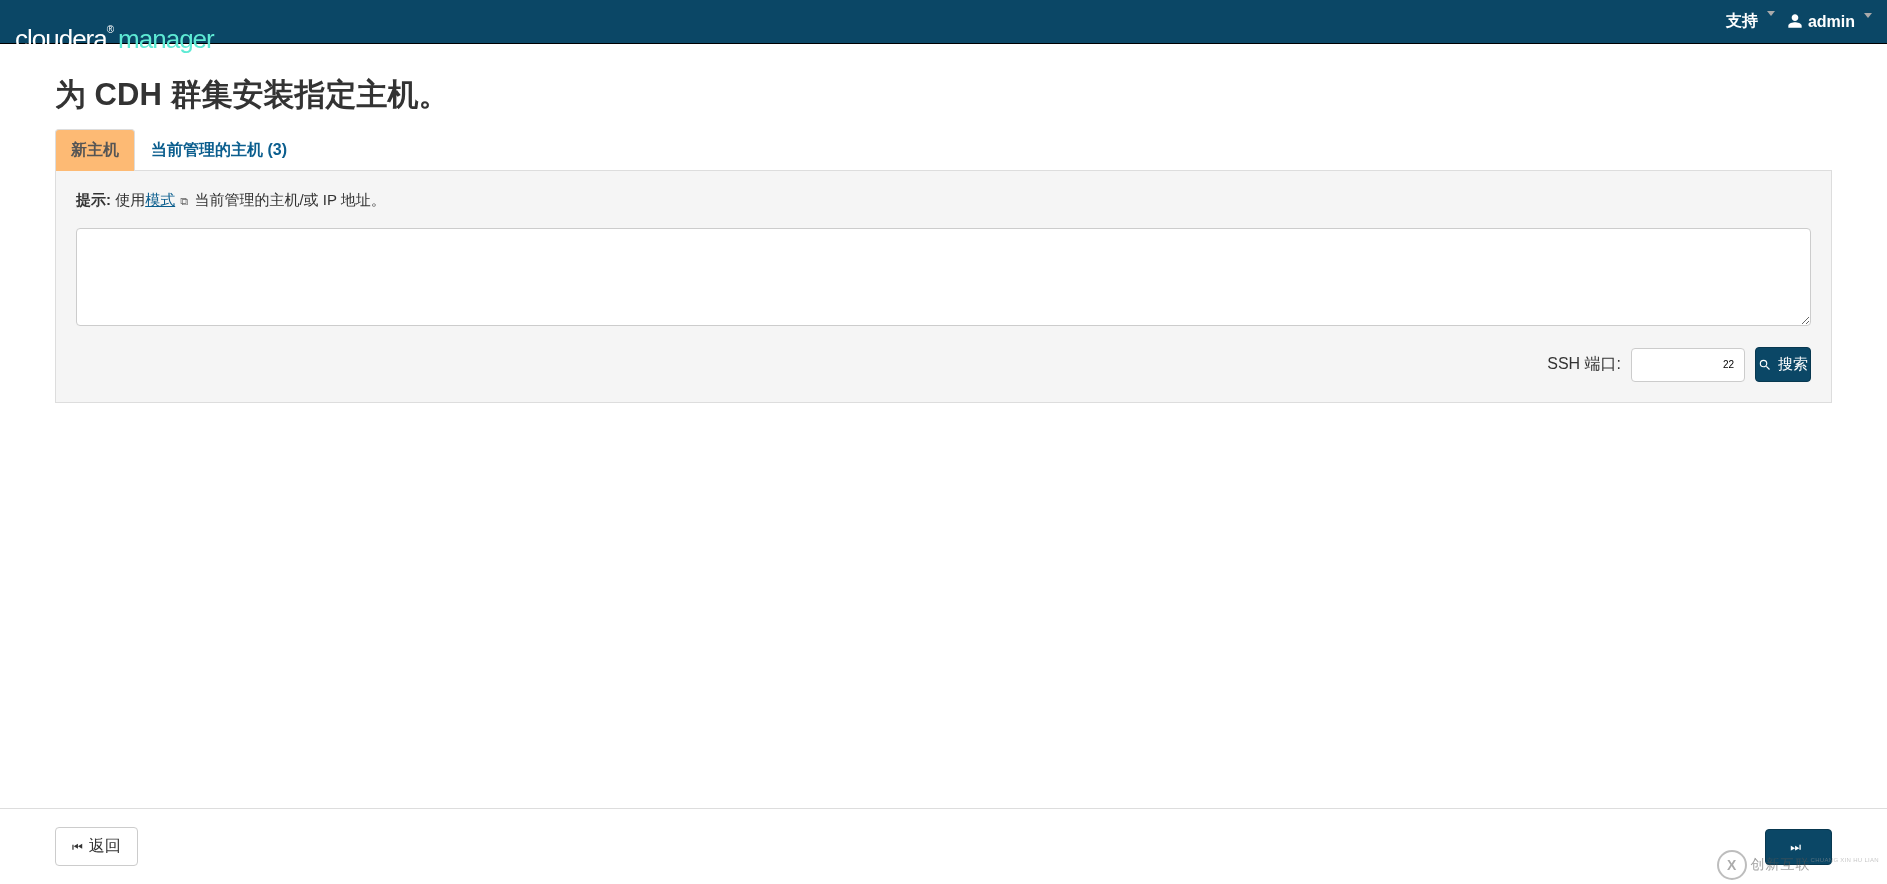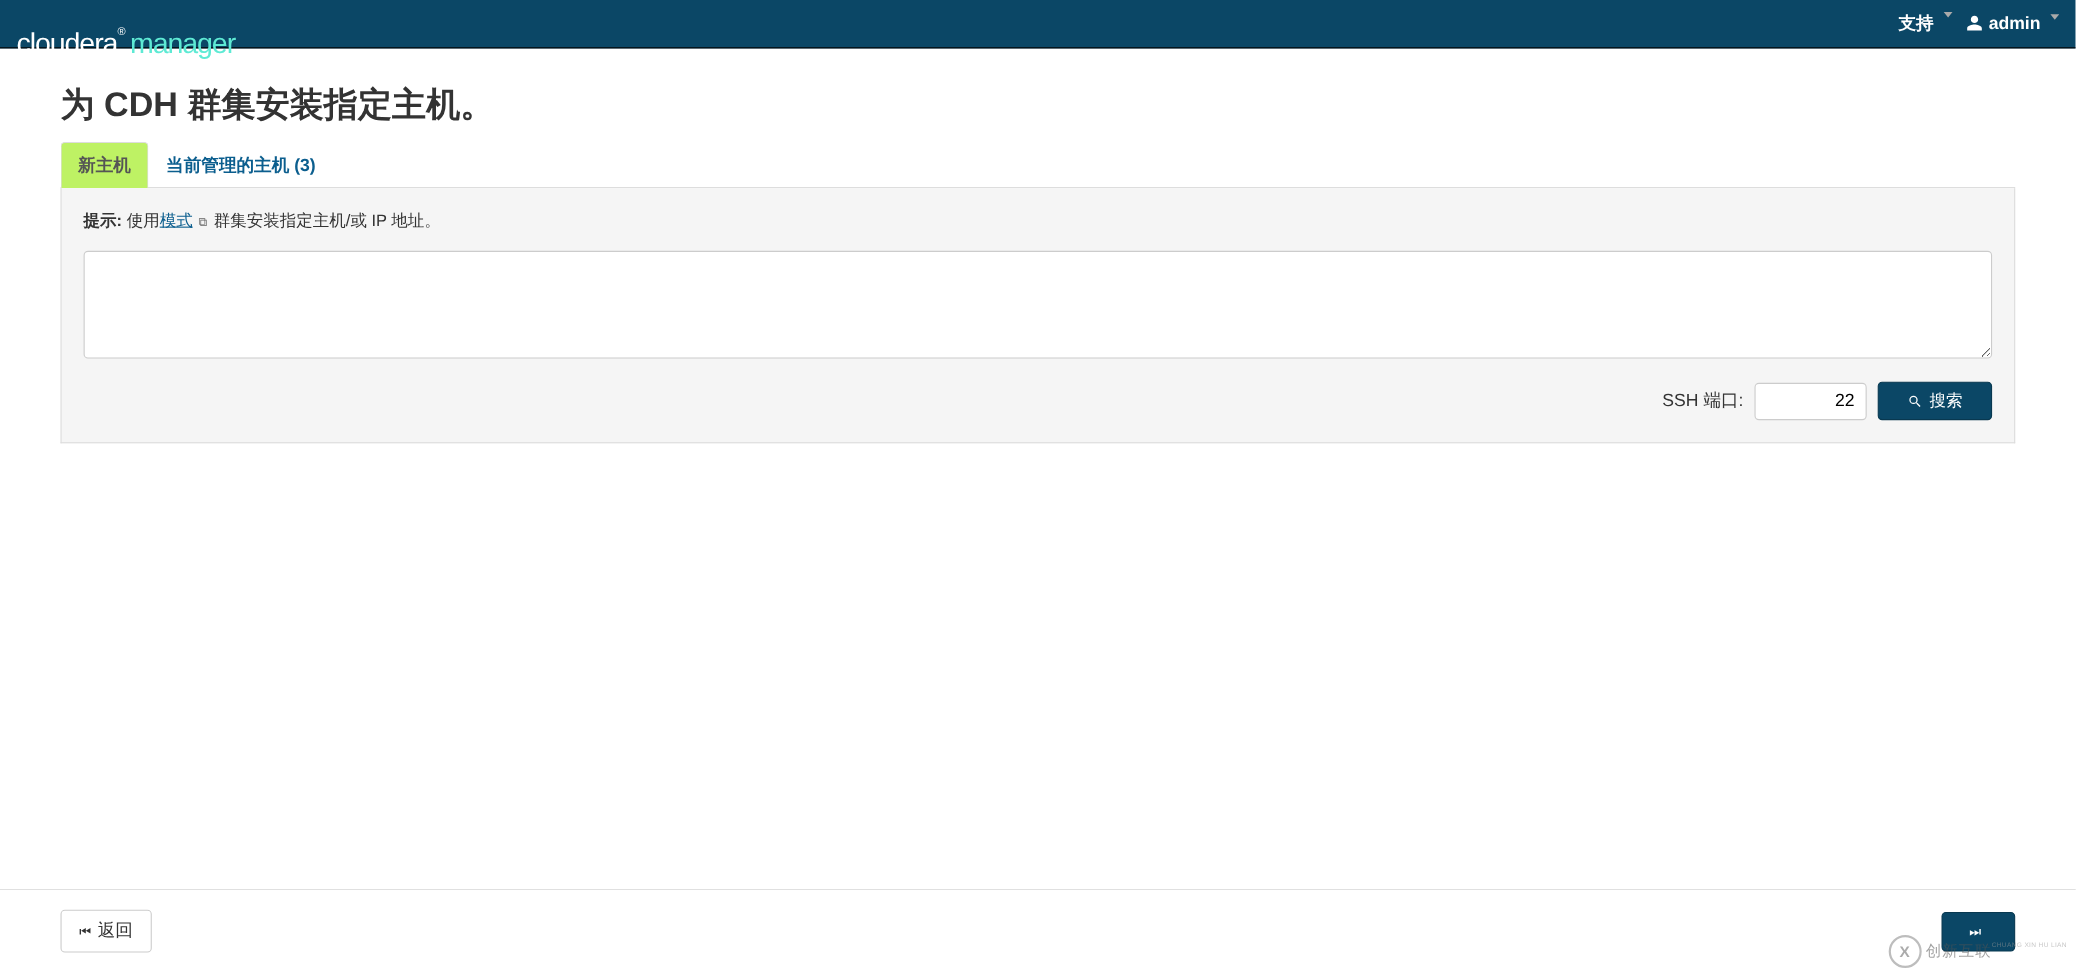--- a/index.html
+++ b/index.html
@@ -13,35 +13,35 @@
     .navbar-right { display: flex; align-items: center; gap: 12px; }
     .nav-item { color: #fff; font-size: 16px; font-weight: bold; display: flex; align-items: flex-start; gap: 5px; cursor: pointer; }
     .caret-down { display: inline-block; width: 0; height: 0; border-left: 4px solid transparent; border-right: 4px solid transparent; border-top: 5px solid #aaa; margin-left: 4px; }
     .user-icon-svg { width: 16px; height: 16px; fill: #fff; }
     
     .content { padding: 30px 55px 100px 55px; }
     .page-title { font-size: 31px; font-weight: bold; color: #333; margin-bottom: 13px; }
     
     .tabs { display: flex; border-bottom: 1px solid #ddd; }
     .tab { padding: 10px 15px; font-size: 16px; font-weight: bold; cursor: pointer; border: 1px solid transparent; border-bottom: none; margin-bottom: -1px; border-radius: 4px 4px 0 0; }
-    .tab.active { color: #555; background: #bef264; border-color: #ddd; }
+    .tab.active { color: #555; background: #fdba74; border-color: #ddd; }
     .tab.inactive { color: #0b5e8e; }
     
     .tab-panel { background: #f5f5f5; border: 1px solid #ddd; border-top: none; padding: 20px; }
     .hint-row { font-size: 15px; color: #333; margin-bottom: 18px; }
     .hint-label { font-weight: bold; }
     .hint-link { color: #0b5e8e; text-decoration: underline; cursor: pointer; text-align: right; }
     .ext-icon { display: inline-block; font-size: 11px; margin: 0 2px 0 1px; color: #666; }
     
     .hosts-textarea { width: 100%; height: 98px; border: 1px solid #ccc; border-radius: 4px; padding: 8px; font-size: 14px; resize: vertical; background: #fff; }
     
     .form-row { display: flex; justify-content: flex-end; align-items: center; gap: 10px; margin-top: 18px; }
     .ssh-label { font-size: 16px; color: #333; }
-    .ssh-input { width: 102px; height: 34px; border: 1px solid #ccc; border-radius: 4px; padding: 4px 10px; text-align: right; font-size: 16px; }
-    .btn-search { background: #0b4766; color: #fff; border: 1px solid #083850; border-radius: 4px; padding: 7px 26px; font-size: 15px; cursor: pointer; display: flex; align-items: center; gap: 6px; }
+    .ssh-input { width: 114px; height: 34px; border: 1px solid #ccc; border-radius: 4px; padding: 4px 10px; text-align: right; font-size: 10px; }
+    .btn-search { background: #0b4766; color: #fff; border: 1px solid #083850; border-radius: 4px; padding: 7px 2px; font-size: 15px; cursor: pointer; display: flex; align-items: center; gap: 6px; }
     .search-icon-svg { width: 14px; height: 14px; fill: #fff; }
     
     .footer-bar { position: fixed; bottom: 0; left: 0; right: 0; background: #fff; border-top: 1px solid #ddd; padding: 18px 55px; display: flex; justify-content: space-between; align-items: center; }
     .btn-back { background: #fff; border: 1px solid #ccc; border-radius: 4px; padding: 8px 16px; font-size: 16px; cursor: pointer; display: flex; align-items: center; gap: 6px; color: #333; }
     .back-icon { font-size: 12px; }
     .btn-next { background: #0b4766; color: #fff; border: 1px solid #083850; border-radius: 4px; padding: 10px 24px; font-size: 16px; cursor: pointer; display: flex; align-items: center; gap: 6px; }
     .next-icon { font-size: 12px; }
     
     .watermark { position: fixed; right: 8px; bottom: 4px; display: flex; align-items: center; gap: 4px; opacity: 0.55; font-size: 10px; color: #666; pointer-events: none; }
     .wm-circle { width: 30px; height: 30px; border-radius: 50%; border: 2px solid #888; display: flex; align-items: center; justify-content: center; font-weight: bold; color: #666; font-size: 14px; }
@@ -80,21 +80,21 @@
   <div class="tabs">
     <div class="tab active">新主机</div>
     <div class="tab inactive">当前管理的主机 (3)</div>
   </div>
 
   <div class="tab-panel">
     <div class="hint-row">
       <span class="hint-label">提示:</span>
       <span>使用</span><a class="hint-link">模式</a>
       <span class="ext-icon">⧉</span>
-      <span>群集安装指定主机/或 IP 地址。</span>
+      <span>当前管理的主机/或 IP 地址。</span>
     </div>
 
     <textarea class="hosts-textarea" style=""></textarea>
 
     <div class="form-row">
       <span class="ssh-label">SSH 端口:</span>
       <input class="ssh-input" type="text" value="22" style="">
       <button class="btn-search">
         <svg class="search-icon-svg" viewBox="0 0 24 24">
             <path d="M15.5 14h-.79l-.28-.27A6.471 6.471 0 0016 9.5 6.5 6.5 0 109.5 16a6.471 6.471 0 004.23-1.57l.27.28v.79l5 4.99L20.49 19l-4.99-5zM9.5 14A4.5 4.5 0 1114 9.5 4.5 4.5 0 019.5 14z"></path>

